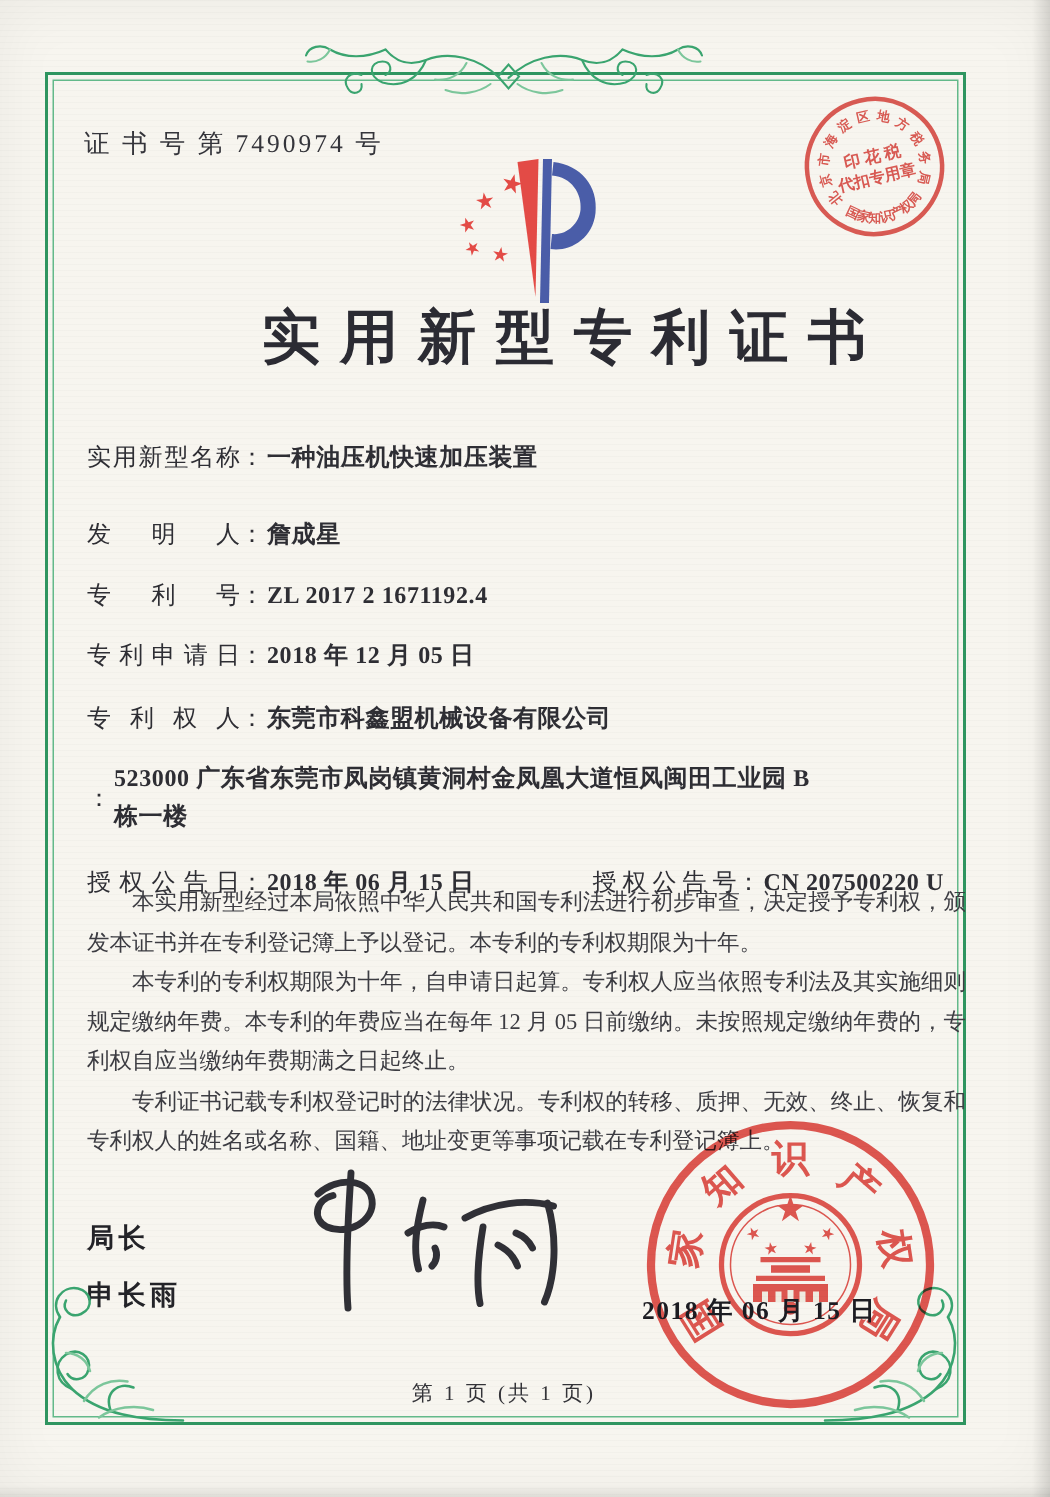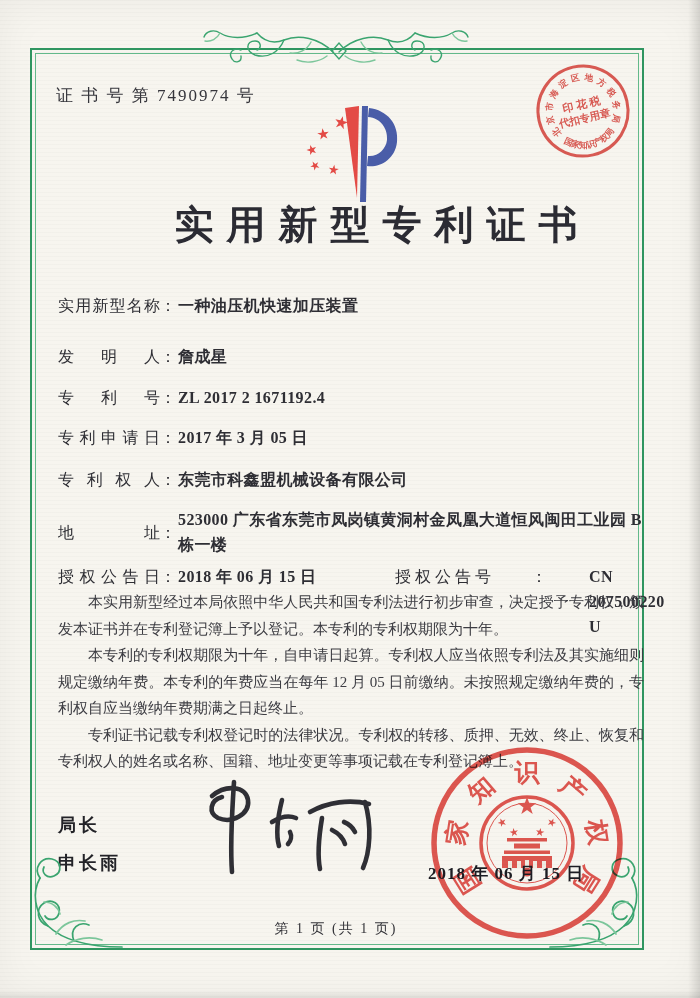--- a/index.html
+++ b/index.html
@@ -26,21 +26,21 @@
   .logo{position:absolute;left:283px;top:102px;z-index:2;}
 
   .title{position:absolute;left:30px;top:198px;width:612px;text-align:center;
     font-size:39px;font-weight:700;letter-spacing:13px;text-indent:13px;color:#2b2b33;padding-left:40px;}
 
   .row{position:absolute;left:58px;width:586px;display:flex;font-size:16px;line-height:25px;color:#2e2e34;align-items:center;}
   .flabel{display:inline-block;width:102px;text-align:justify;text-align-last:justify;flex:0 0 102px;}
   .colon{flex:0 0 18px;}
   .fvalue{letter-spacing:.4px;font-weight:bold;}
   .addr-value{width:472px;}
-  .grant-right{position:absolute;left:337px;top:0;display:flex;gap:40px;}
+  .grant-right{position:absolute;left:337px;top:0;display:flex;}
   .grant-right .flabel{width:96px;flex-basis:96px;}
 
   .bodytext{position:absolute;left:58px;top:589px;width:586px;font-size:15px;
     line-height:26.5px;text-align:justify;color:#3c3c42;}
   .bodytext p{margin:0;text-indent:2em;}
 
   .signer{position:absolute;left:58px;top:806px;font-family:"Liberation Sans","DejaVu Sans",sans-serif;
     font-size:18px;font-weight:600;line-height:38px;letter-spacing:3px;color:#232328;}
 
   .signature{position:absolute;left:182px;top:772px;z-index:6;}
@@ -149,33 +149,32 @@
     <span class="fvalue">詹成星</span>
   </div>
   <div class="row" style="top:385px">
     <span class="flabel">专利号</span>
       <span class="colon">：</span>
     <span class="fvalue">ZL 2017 2 1671192.4</span>
   </div>
   <div class="row" style="top:425px">
     <span class="flabel">专利申请日</span>
       <span class="colon">：</span>
-    <span class="fvalue">2017 年 3 月 05 日</span>
+    <span class="fvalue">2018 年 12 月 05 日</span>
   </div>
   <div class="row" style="top:467px">
     <span class="flabel">专利权人</span>
       <span class="colon">：</span>
     <span class="fvalue">东莞市科鑫盟机械设备有限公司</span>
   </div>
   <div class="row" style="top:507px">
-    <span class="flabel">地址</span>
       <span class="colon">：</span>
     <span class="fvalue addr-value">523000 广东省东莞市凤岗镇黄洞村金凤凰大道恒风闽田工业园 B 栋一楼</span>
   </div>
-  <div class="row" style="top:564px">
+  <div class="row" style="top:576px">
     <span class="flabel">授权公告日</span>
       <span class="colon">：</span>
     <span class="fvalue">2018 年 06 月 15 日</span>
     <span class="grant-right">
       <span class="flabel">授权公告号</span>
         <span class="colon">：</span>
       <span class="fvalue">CN 207500220 U</span>
     </span>
   </div>
 

